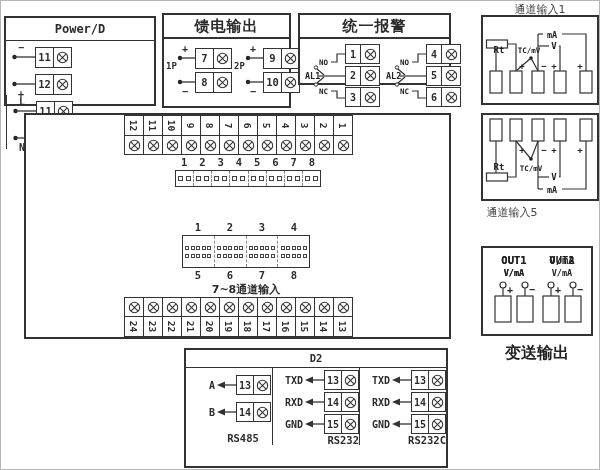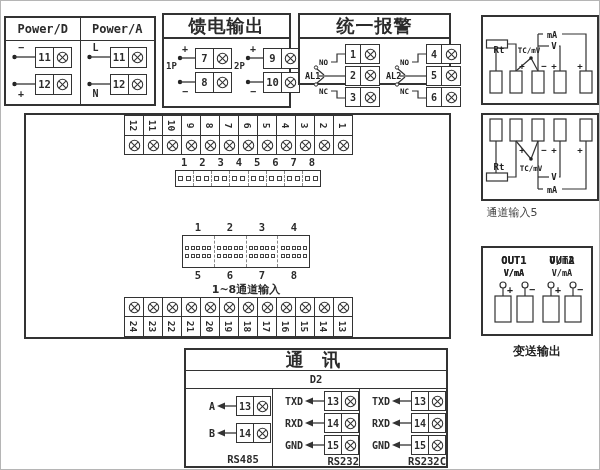--- a/index.html
+++ b/index.html
@@ -1,32 +1,32 @@
 <!DOCTYPE html>
 <html><head>
 <meta charset="utf-8">
 <style>
   html,body{margin:0;padding:0;background:#e8e8e8;}
   body{font-family:"DejaVu Sans",sans-serif;}
   #page{position:relative;width:600px;height:470px;background:#ffffff;border:1px solid #b5b5b5;box-sizing:border-box;overflow:hidden;color:#2b2b2b;}
   .box{position:absolute;border:2px solid #333;background:#fff;box-sizing:border-box;}
-  .hd{border-bottom:2px solid #333;text-align:center;font-weight:bold;font-size:18px;letter-spacing:1px;line-height:22px;height:22px;font-family:"DejaVu Sans",sans-serif;}
+  .hd{border-bottom:2px solid #333;text-align:center;font-weight:bold;font-size:15px;letter-spacing:1px;line-height:22px;height:22px;font-family:"DejaVu Sans",sans-serif;}
   
   .hterm{display:flex;align-items:stretch;}
   .hterm .num{width:19px;height:21px;border:1.5px solid #333;box-sizing:border-box;display:flex;align-items:center;justify-content:center;font:bold 10.5px "DejaVu Sans Mono",monospace;background:#fff;}
   .hterm .screwcell{width:19px;height:21px;border:1.5px solid #333;border-left-width:1px;box-sizing:border-box;margin-left:-1px;display:flex;align-items:center;justify-content:center;background:#fff;}
   .screwcell svg,.vscrew svg{display:block;}
   .screw-svg{stroke:#333;fill:none;stroke-width:1.3;}
   
   .wrow{display:flex;align-items:center;margin:5px 0 0 5px;}
   .wire{position:relative;width:24px;height:22px;flex:none;}
   .wire svg{position:absolute;left:0;top:0;}
   .sign{position:absolute;left:7px;font:bold 10px "DejaVu Sans Mono",monospace;}
   .sign.top{top:-4px;} .sign.bot{bottom:-4px;}
-  .twocol{display:flex;height:100%;}
+  .twocol{display:flex;height:100%;flex-direction:column;}
   .pcol{flex:1;} .pcol+.pcol{border-left:1.5px solid #333;}
   .pcol .colhd{border-bottom:1.5px solid #333;text-align:center;font:bold 12px "DejaVu Sans Mono",monospace;height:22px;line-height:22px;}
   
   .feedwrap{display:flex;padding-top:6px;}
   .fgroup{position:relative;display:flex;flex-direction:column;margin-left:2px;}
   .fgroup .glabel{position:absolute;left:0;top:16px;font:bold 9px "DejaVu Sans Mono",monospace;}
   .fgroup .wrow{margin:2px 0 0 11px;}
   .fgroup .wire{width:18px;}
   
   .alwrap{display:flex;padding:5px 0 0 3px;}
@@ -63,21 +63,21 @@
   .pgroup.first{border-left:none;}
   .pgroup i{width:5px;height:5px;border:1px solid #444;background:#fff;display:block;box-sizing:border-box;}
   .pgroup.col5{flex-direction:column;gap:4px;justify-content:center;}
   .prow{display:flex;gap:1.5px;}
   .prow i{width:4px;height:4px;border:1px solid #444;background:#fff;display:block;box-sizing:border-box;}
   .conn-label{position:absolute;text-align:center;font-weight:bold;font-size:11px;}
   #tx-label{left:129px;top:73px;width:186px;}
   #ch-label{left:146px;top:167px;width:148px;}
   
   .side-label{position:absolute;text-align:center;font-size:11px;color:#444;}
-  .side-label.strong{font-weight:bold;font-size:12px;color:#222;}
+  .side-label.strong{font-weight:bold;font-size:16px;color:#222;}
   .cio-svg line,.cio-svg path{stroke:#333;stroke-width:1.2;fill:none;}
   .cio-svg rect{stroke:#333;stroke-width:1.2;fill:#fff;}
   .cio-svg circle.dot{fill:#222;stroke:none;}
   .cio-svg circle.pin{fill:#fff;stroke:#333;stroke-width:1.2;}
   .cio-svg text{fill:#222;font-family:"DejaVu Sans Mono",monospace;font-weight:bold;}
   
   .commcols{display:flex;height:77px;}
   .ccol{flex:1;display:flex;flex-direction:column;align-items:center;}
   .ccol+.ccol{border-left:1.5px solid #333;align-items:flex-end;}
   .chead{display:flex;border-bottom:1.5px solid #333;height:17px;}
@@ -133,21 +133,20 @@
                 <svg class="screw-svg" viewBox="0 0 16 16" width="13" height="13">
                   <circle cx="8" cy="8" r="6.4"></circle>
                   <line x1="3.8" y1="3.8" x2="12.2" y2="12.2"></line>
                   <line x1="12.2" y1="3.8" x2="3.8" y2="12.2"></line>
                 </svg>
               </div>
             </div>
         </div>
       </div>
       <div class="pcol">
-        <div class="colhd">Power/A</div>
         <div class="wrow">
           <span class="wire">
             <svg width="24" height="22">
                 <circle cx="3.5" cy="11" r="2.2" fill="#222"></circle>
                 <line x1="3.5" y1="11" x2="24" y2="11" stroke="#333" stroke-width="1.3"></line>
               </svg>
             <span class="sign top">L</span>
           </span>
           <div class="hterm">
               <div class="num">11</div>
@@ -362,20 +361,21 @@
                   <line x1="3.8" y1="3.8" x2="12.2" y2="12.2"></line>
                   <line x1="12.2" y1="3.8" x2="3.8" y2="12.2"></line>
                 </svg>
               </div>
             </div>
         </div>
       </div>
     </div>
   </div>
 
+  <div class="side-label" style="left:480px;top:1px;width:118px;">通道输入1</div>
   <div class="box" style="left:480px;top:14px;width:118px;height:90px;">
     <svg class="cio-svg" width="114" height="86" viewBox="0 0 114 86">
       <path d="M13,54 V27 H33 V54"></path>
       <rect x="3.5" y="23" width="21" height="8"></rect>
       <text x="16" y="36" font-size="9" text-anchor="middle">Rt</text>
       <path d="M33,54 L48,41 L55,54"></path>
       <circle class="dot" cx="48" cy="41" r="1.8"></circle>
       <text x="46" y="36" font-size="7.5" text-anchor="middle">TC/mV</text>
       <path d="M55,54 V17"></path>
       <path d="M55,29 H66"></path>
@@ -715,21 +715,21 @@
             <i></i>
           </div>
         </div>
       </div>
     <div class="cnum-row" id="ch-nums-bot">
         <span>5</span>
         <span>6</span>
         <span>7</span>
         <span>8</span>
       </div>
-    <div class="conn-label" id="ch-label">1~8通道输入</div>
+    <div class="conn-label" id="ch-label">7~8通道输入</div>
     <div class="strip bottom">
         <div class="vterm">
           <div class="vscrew">
             <svg class="screw-svg" viewBox="0 0 16 16" width="13" height="13">
               <circle cx="8" cy="8" r="6.4"></circle>
               <line x1="3.8" y1="3.8" x2="12.2" y2="12.2"></line>
               <line x1="12.2" y1="3.8" x2="3.8" y2="12.2"></line>
             </svg>
           </div>
           <div class="vnum">
@@ -865,21 +865,20 @@
             </svg>
           </div>
           <div class="vnum">
             <span>13</span>
           </div>
         </div>
       </div>
   </div>
 
   <div class="box" style="left:183px;top:347px;width:264px;height:120px;">
-    <div class="hd" style="height:20px;line-height:20px;letter-spacing:6px;border-bottom-width:1.5px;">通 讯</div>
     <div class="chead">
       <span>D2</span>
     </div>
     <div class="commcols">
       <div class="ccol d1">
         <div class="crow">
           <span class="siglabel">A</span>
           <svg class="arrow" viewBox="0 0 20 20">
               <polygon points="1,10 9,6.5 9,13.5" fill="#333"></polygon>
               <line x1="8" y1="10" x2="20" y2="10" stroke="#333" stroke-width="1.3"></line>

